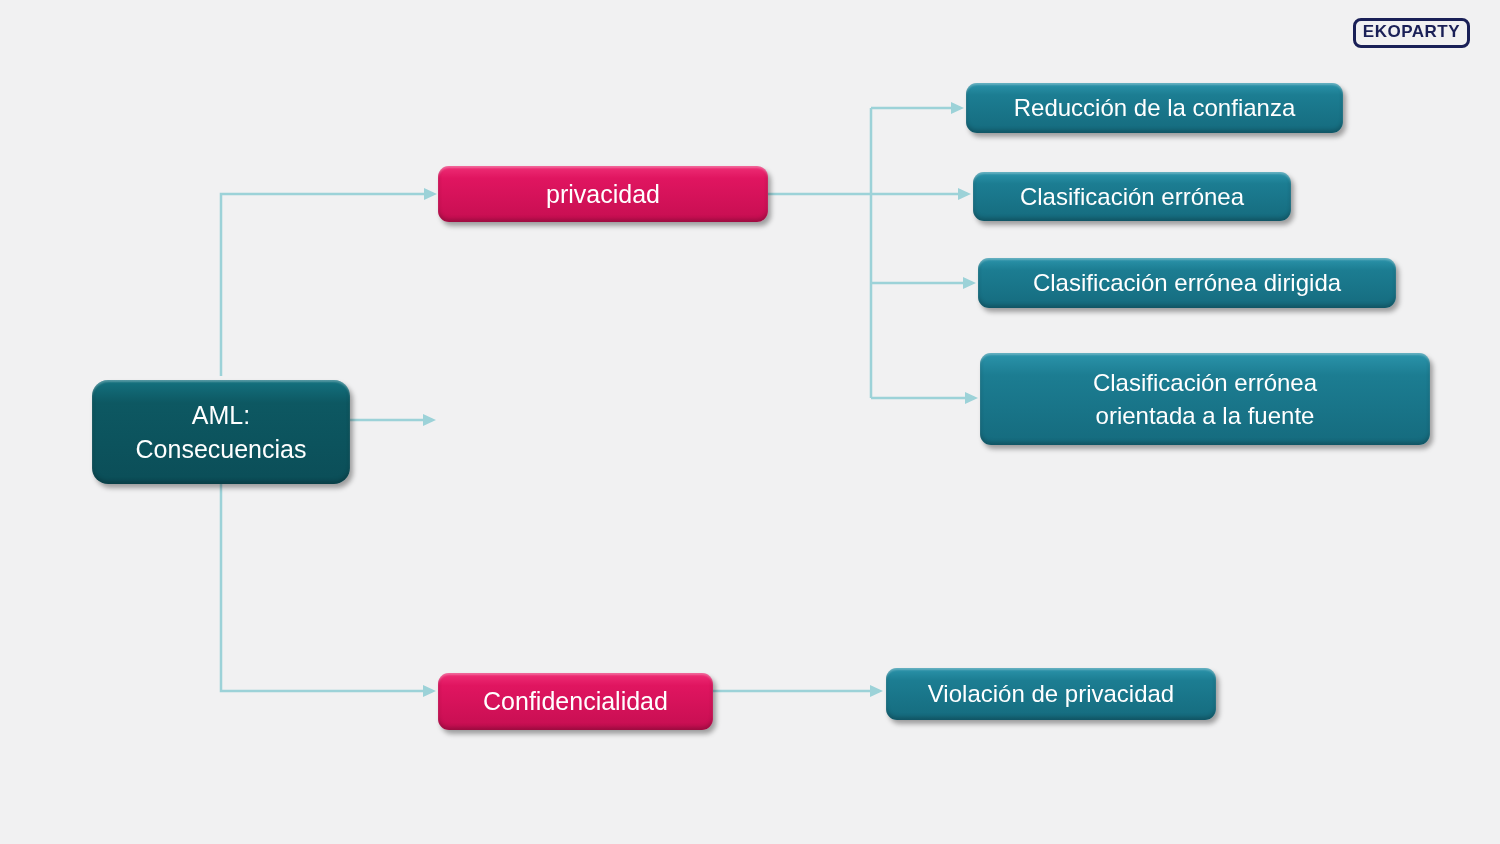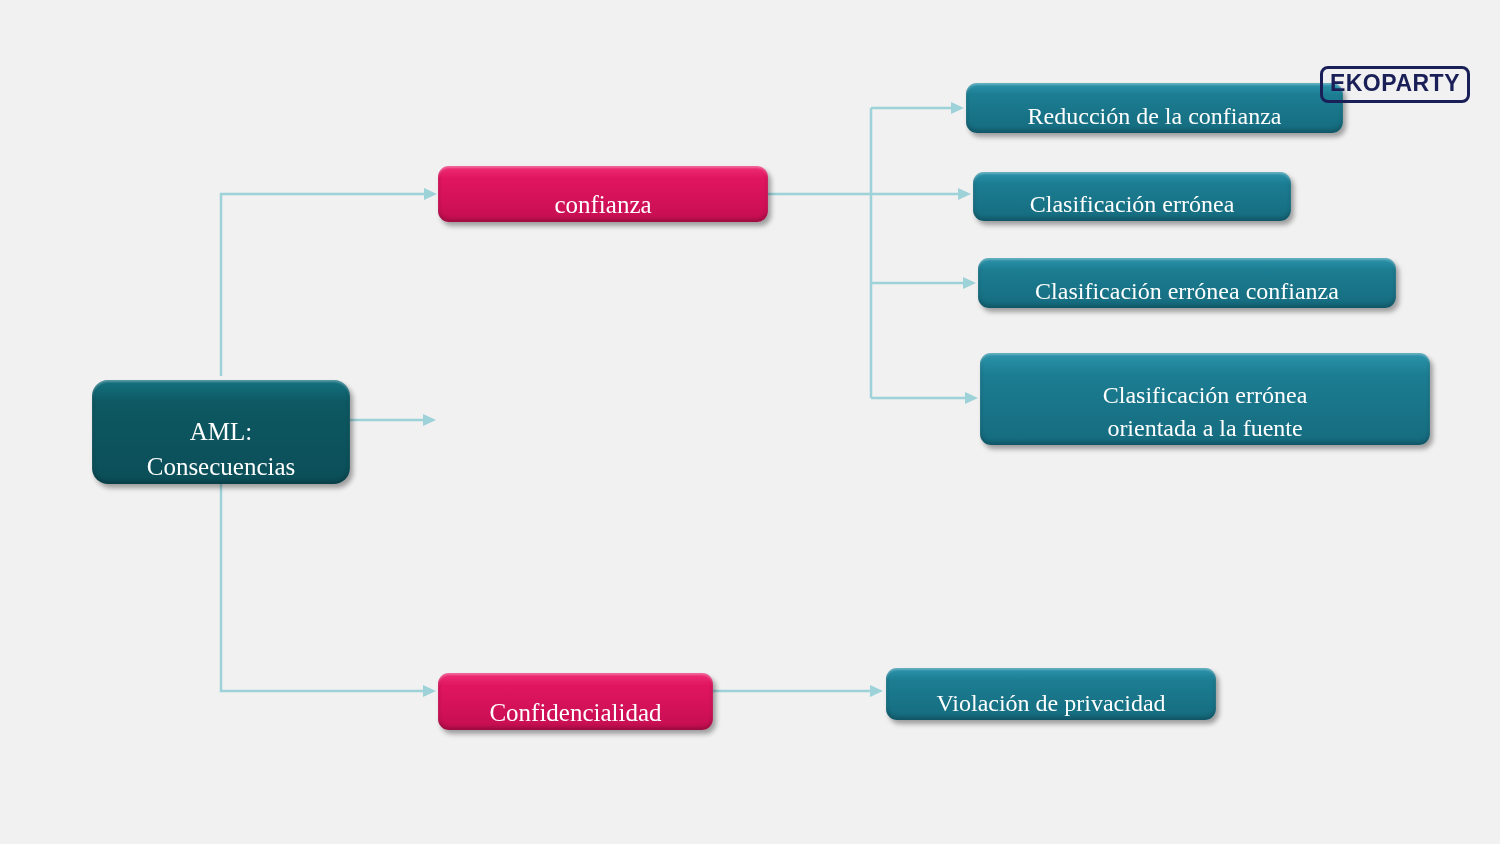--- a/index.html
+++ b/index.html
@@ -25,29 +25,28 @@
     stroke: var(--connector, #9CD2D8);
     stroke-width: 2.5;
     fill: none;
   }
   .connectors polygon {
     fill: var(--connector, #9CD2D8);
   }
   .node {
     position: absolute;
     display: flex;
-    align-items: flex-end;
+    align-items: center;
     justify-content: center;
     color: var(--node_text, #FFFFFF);
     text-align: center;
     border-radius: 11px;
     box-shadow: 3px 4px 5px rgba(0,0,0,0.35),
                 inset 0 2px 2px rgba(255,255,255,0.28),
                 inset 0 -3px 4px rgba(0,0,0,0.22);
-    font-family: Liberation Serif, serif;
   }
   .node .label {
     white-space: pre-line;
     line-height: 1.38;
     padding: 0 10px;
   }
   .node.root {
     left: 92px; top: 380px; width: 258px; height: 104px;
     background: linear-gradient(180deg, #147280 0%, var(--root_node, #0D5862) 22%, #0B4E58 100%);
     border-radius: 16px;
@@ -70,25 +69,24 @@
   .node.fuente           { left: 980px; top: 353px; width: 450px; height: 92px; }
   .node.violacion        { left: 886px; top: 668px; width: 330px; height: 52px; }
   .logo {
     position: absolute;
     top: 18px;
     right: 30px;
     border: 3px solid var(--logo_navy, #1A2057);
     border-radius: 8px;
     padding: 1px 7px 3px 7px;
     color: var(--logo_navy, #1A2057);
-    font-size: 23px;
+    font-size: 17px;
     font-weight: bold;
     letter-spacing: 0.5px;
     background: transparent;
-    margin-top: 48px;
   }
 </style>
 </head>
 <body>
 
 <div class="stage">
 
   <svg class="connectors" viewBox="0 0 1500 844" xmlns="http://www.w3.org/2000/svg">
 
     <path d="M221 376 V194 H424"></path>
@@ -117,38 +115,38 @@
     <path d="M713 691 H870"></path>
     <polygon points="883,691 870,685 870,697"></polygon>
   </svg>
 
   <div class="node root">
     <span class="label">AML:
 Consecuencias</span>
   </div>
 
   <div class="node pink integridad">
-    <span class="label">confianza</span>
+    <span class="label">privacidad</span>
   </div>
 
 
   <div class="node pink confidencialidad">
     <span class="label">Confidencialidad</span>
   </div>
 
   <div class="node teal reduccion">
     <span class="label">Reducción de la confianza</span>
   </div>
 
   <div class="node teal erronea">
     <span class="label">Clasificación errónea</span>
   </div>
 
   <div class="node teal dirigida">
-    <span class="label">Clasificación errónea confianza</span>
+    <span class="label">Clasificación errónea dirigida</span>
   </div>
 
   <div class="node teal fuente">
     <span class="label">Clasificación errónea
 orientada a la fuente</span>
   </div>
 
   <div class="node teal violacion">
     <span class="label">Violación de privacidad</span>
   </div>

